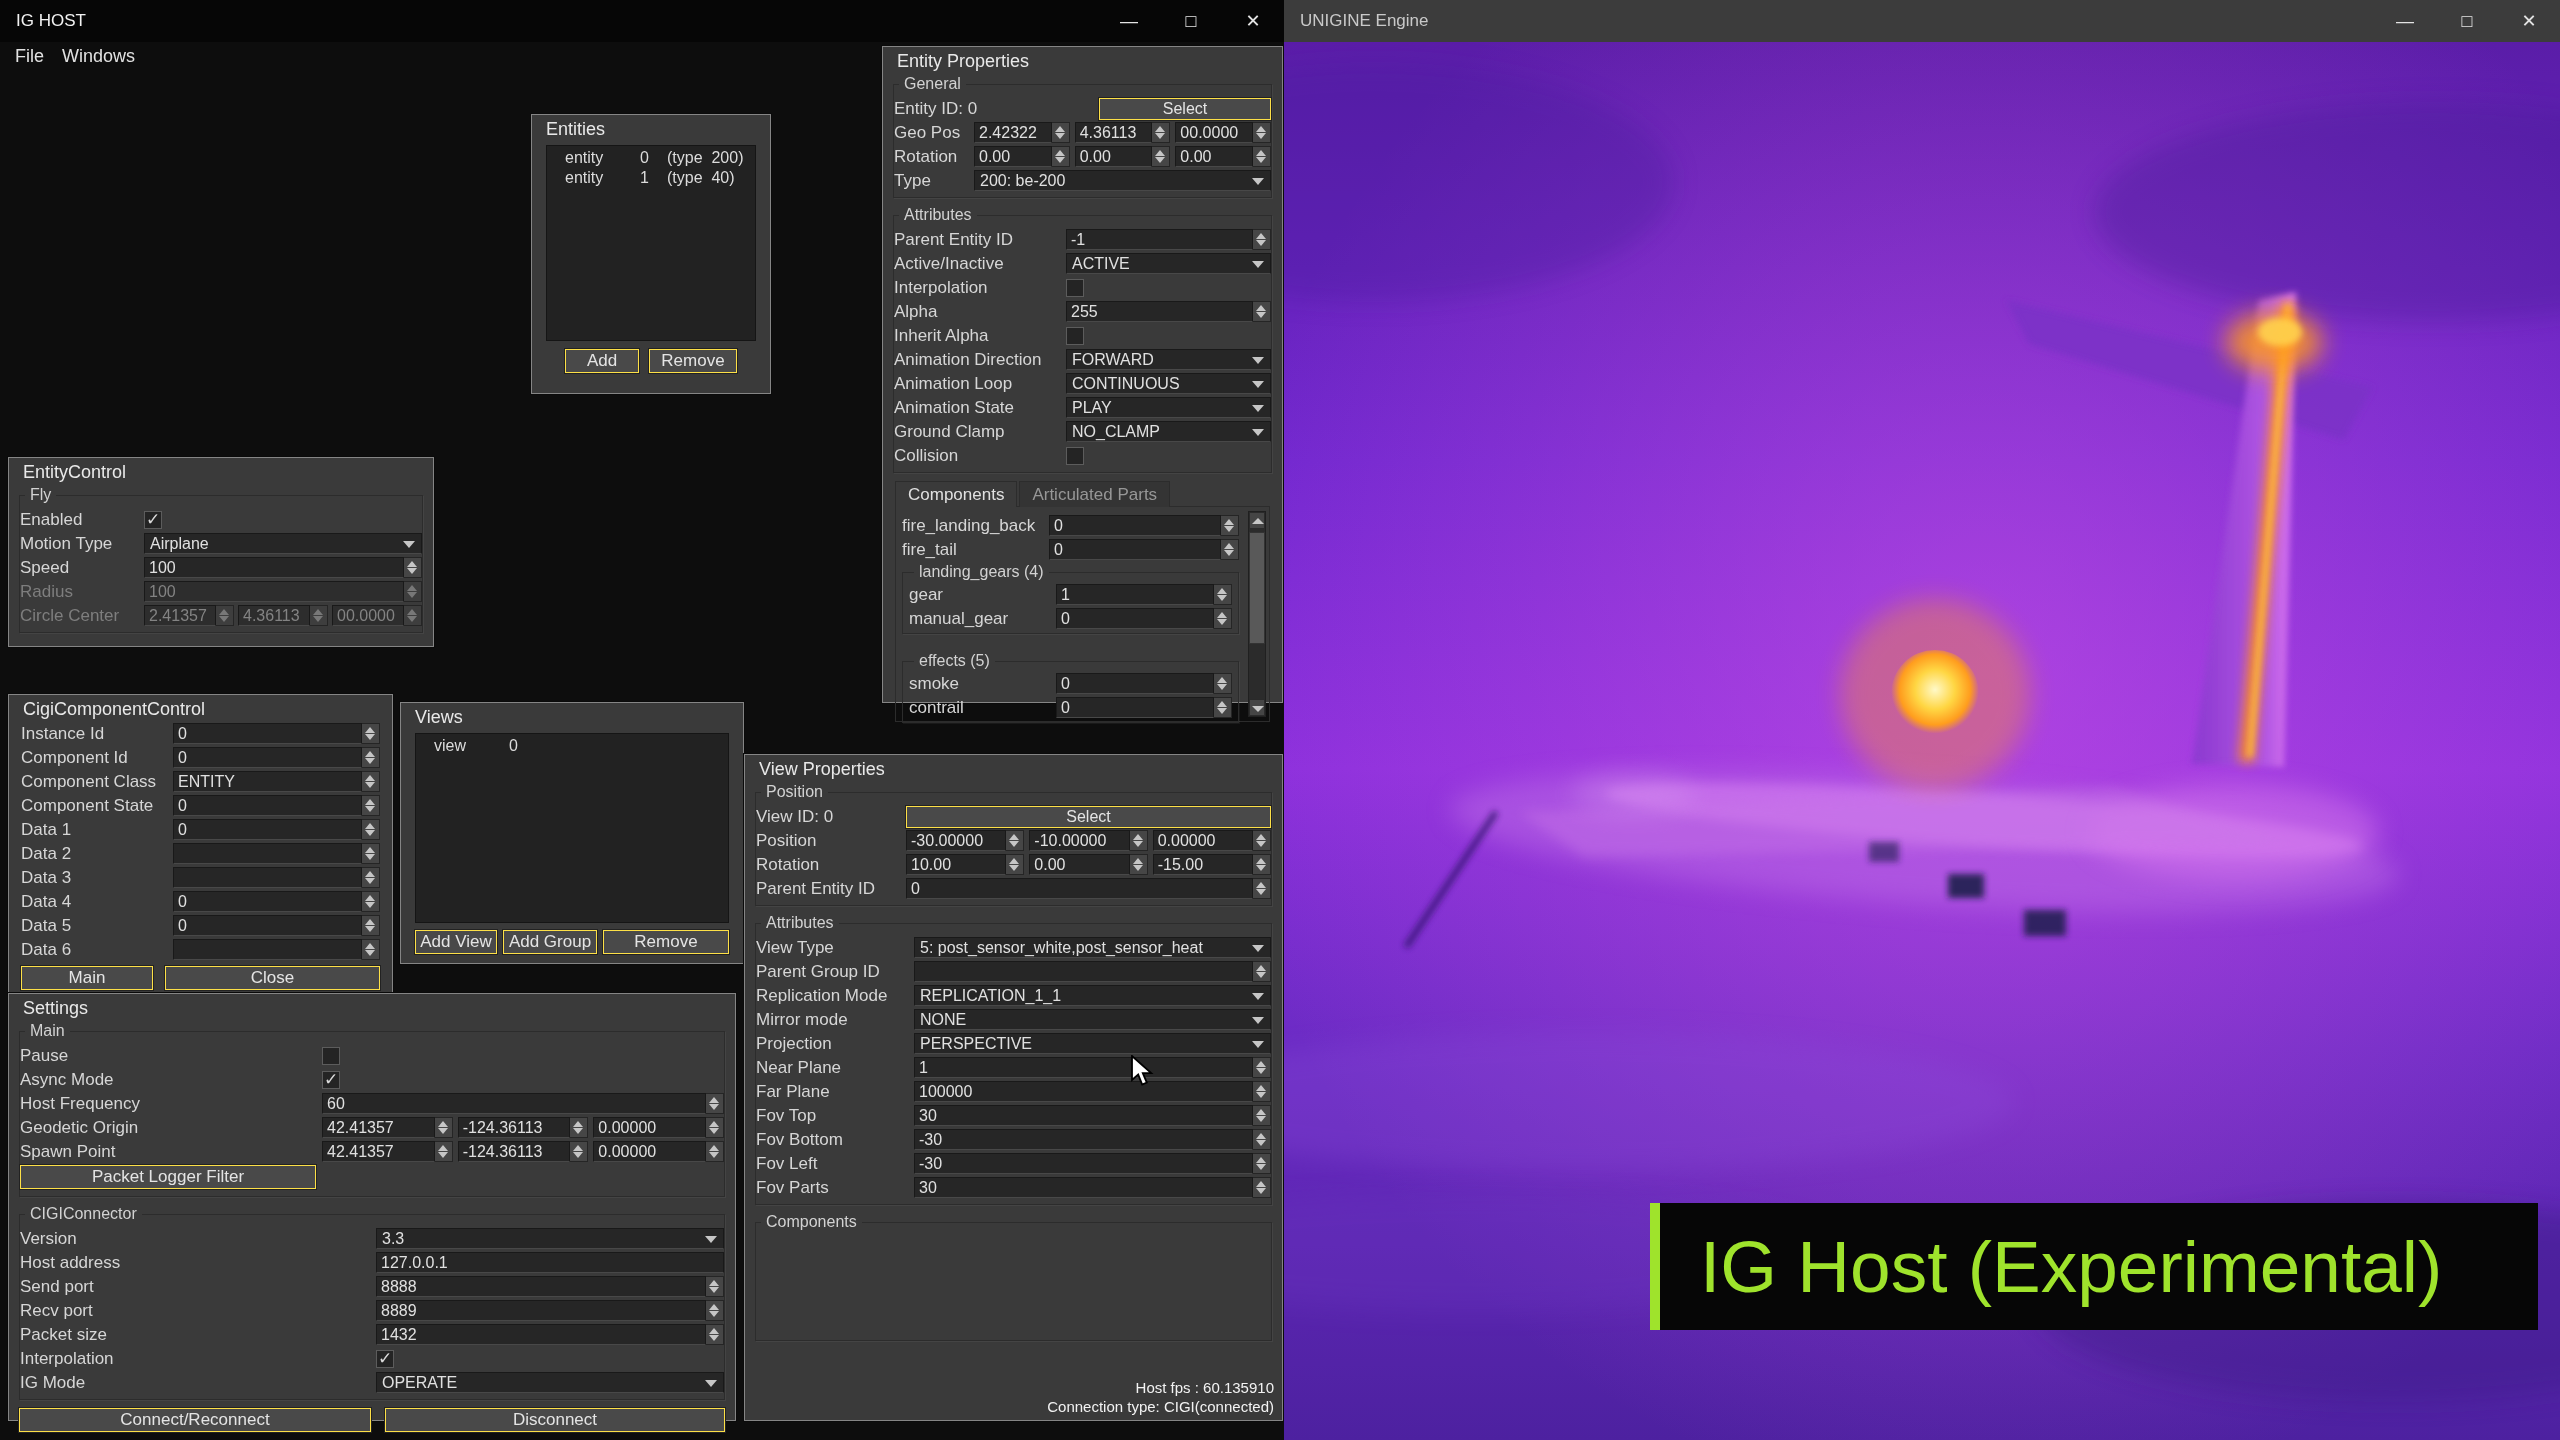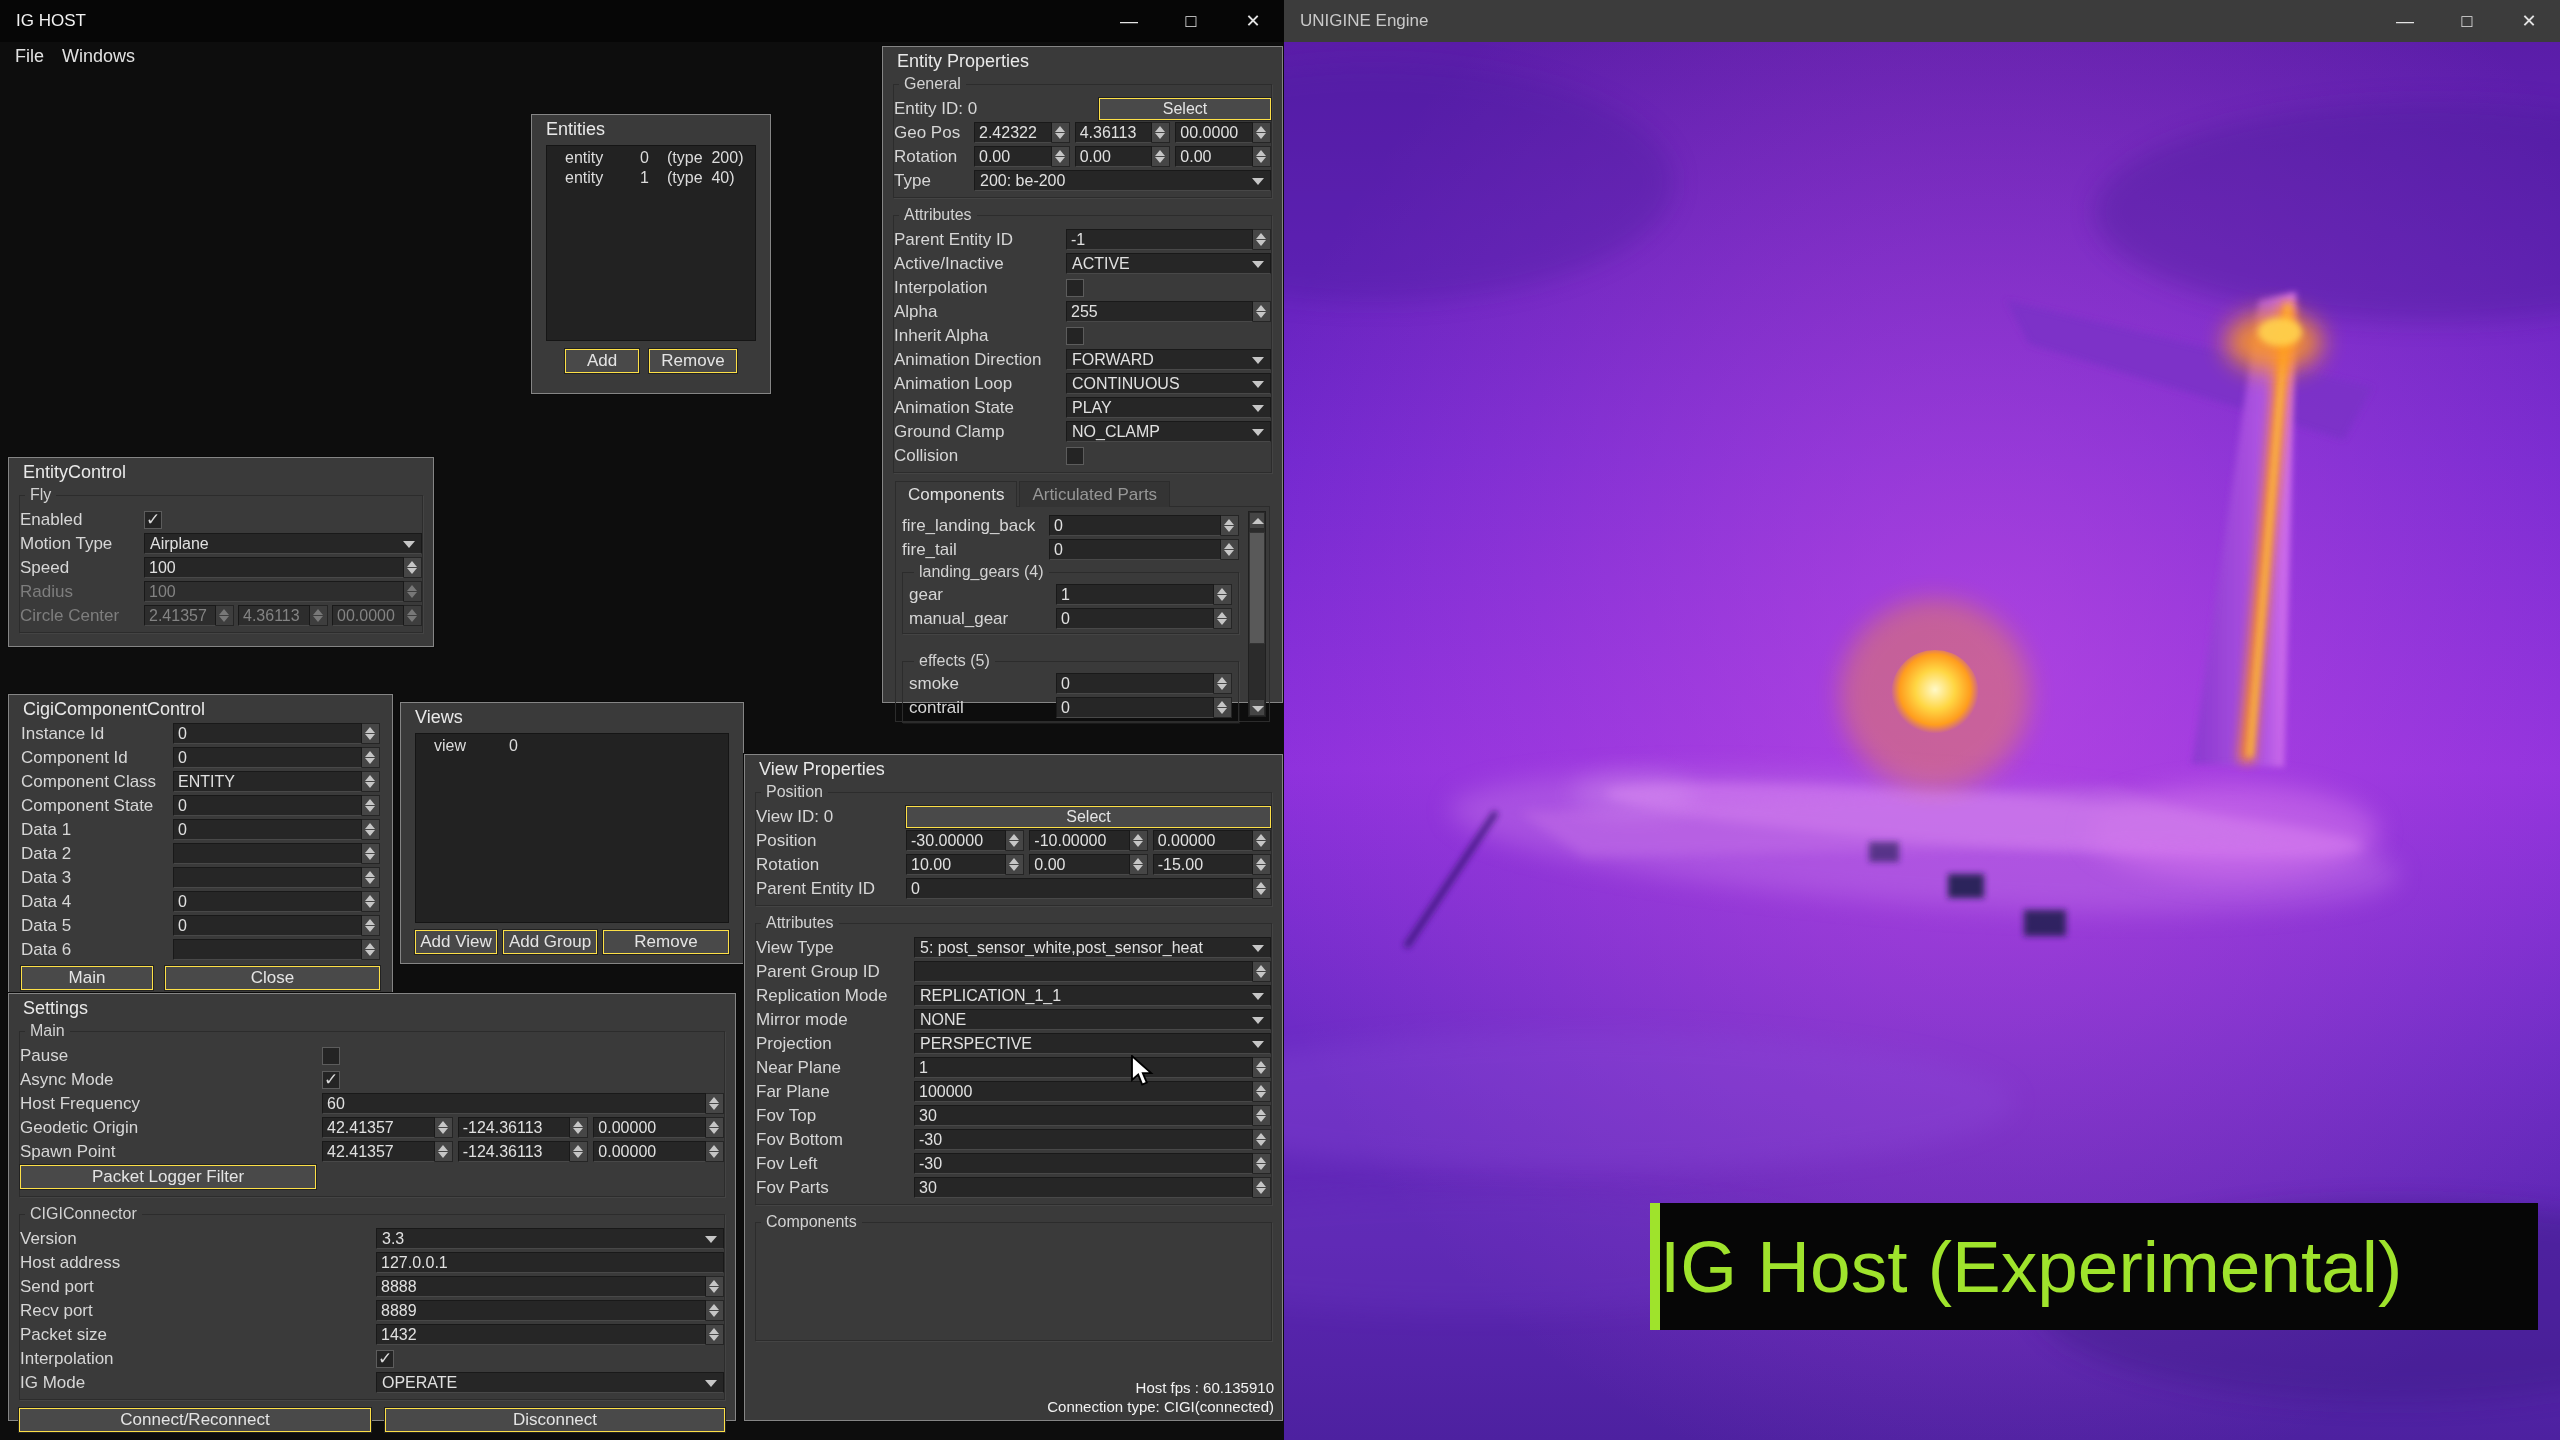--- a/index.html
+++ b/index.html
@@ -67,21 +67,21 @@
 #p-entitycontrol .row>label{width:124px}
 #p-entitycontrol .triple{gap:4px}
 #p-cigi .rows{margin:0 12px}
 #p-cigi .row>label{width:152px}
 #p-settings .g-main .row>label{width:302px}
 #p-settings .g-conn .row>label{width:356px}
 #p-viewprops .g-pos .row>label{width:150px}
 #p-viewprops .g-attrs .row>label{width:158px}
 #vp-status{position:absolute;right:8px;bottom:4px;text-align:right;font-size:15px;line-height:19px;color:#f2f2f2}
 #viewport{position:relative;width:1276px;height:1398px;overflow:hidden;background:#5a1da8}
-#caption{position:absolute;right:22px;bottom:110px;width:888px;height:127px;background:#060606;border-left:10px solid #9fe32c;display:flex;align-items:center;color:#9fe32c;font-size:73px;white-space:nowrap}
+#caption{position:absolute;right:22px;bottom:110px;width:888px;height:127px;background:#060606;border-left:10px solid #9fe32c;display:flex;align-items:center;padding-left:40px;color:#9fe32c;font-size:73px;white-space:nowrap}
 #cursor{position:absolute;left:1130px;top:1055px;width:26px;height:32px;z-index:50}
 </style>
 </head>
 <body>
 
 <div class="window" id="ig-host">
   <div class="titlebar">
     <div class="t">IG HOST</div>
     <div class="winbtns">
       <div>—</div>

